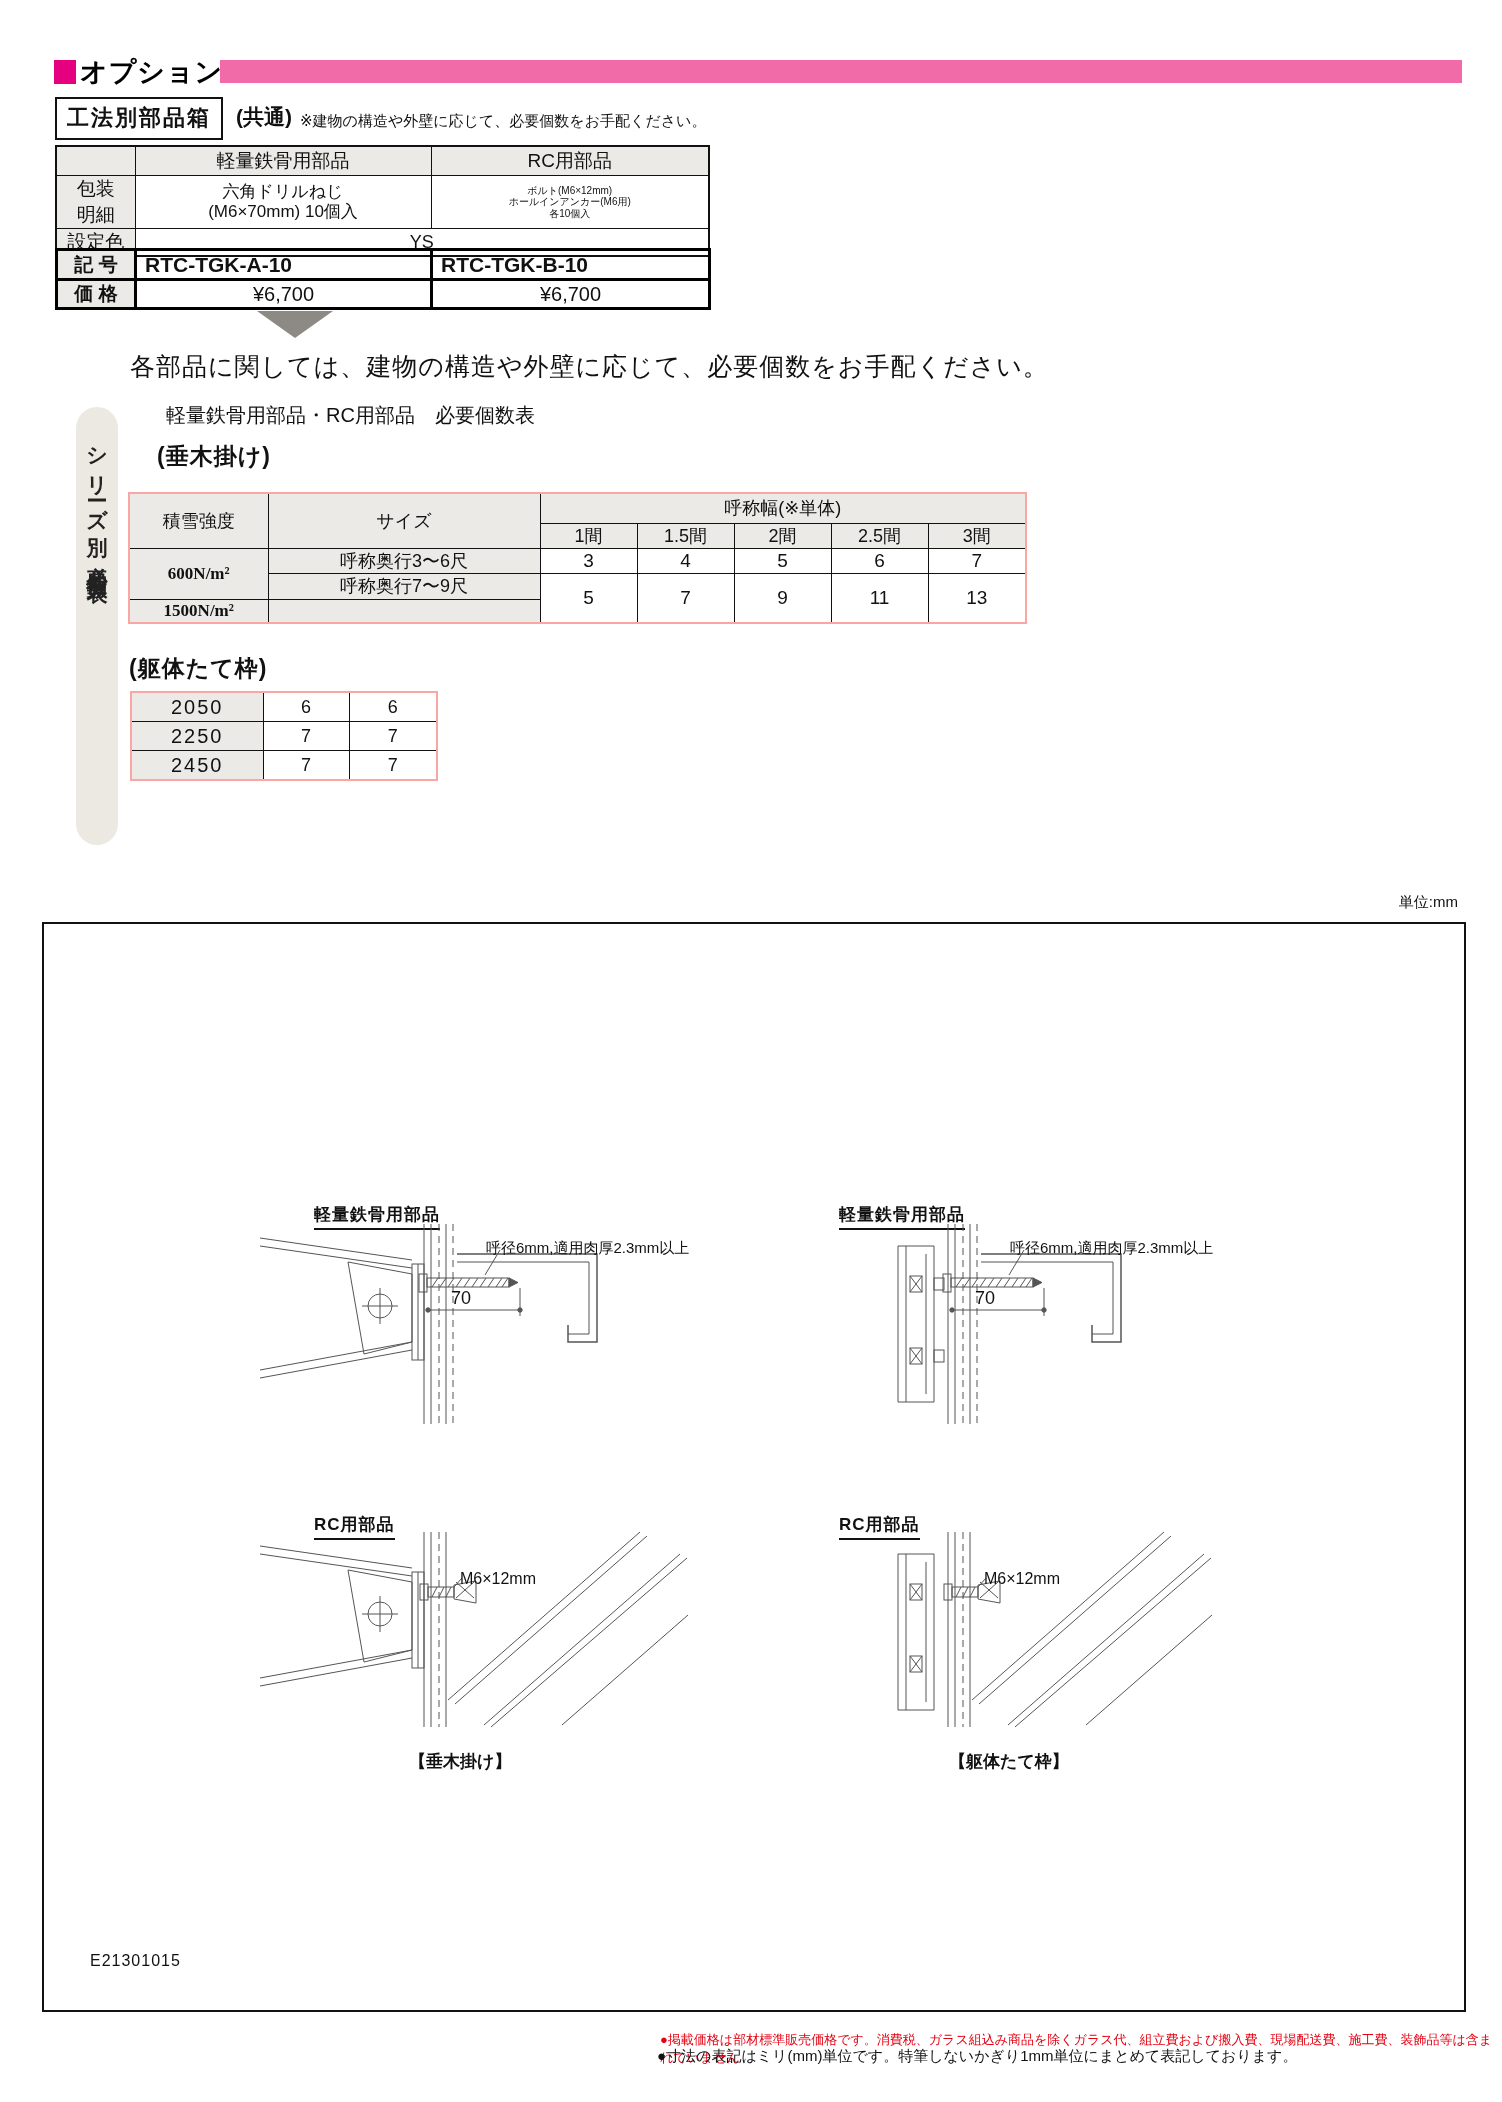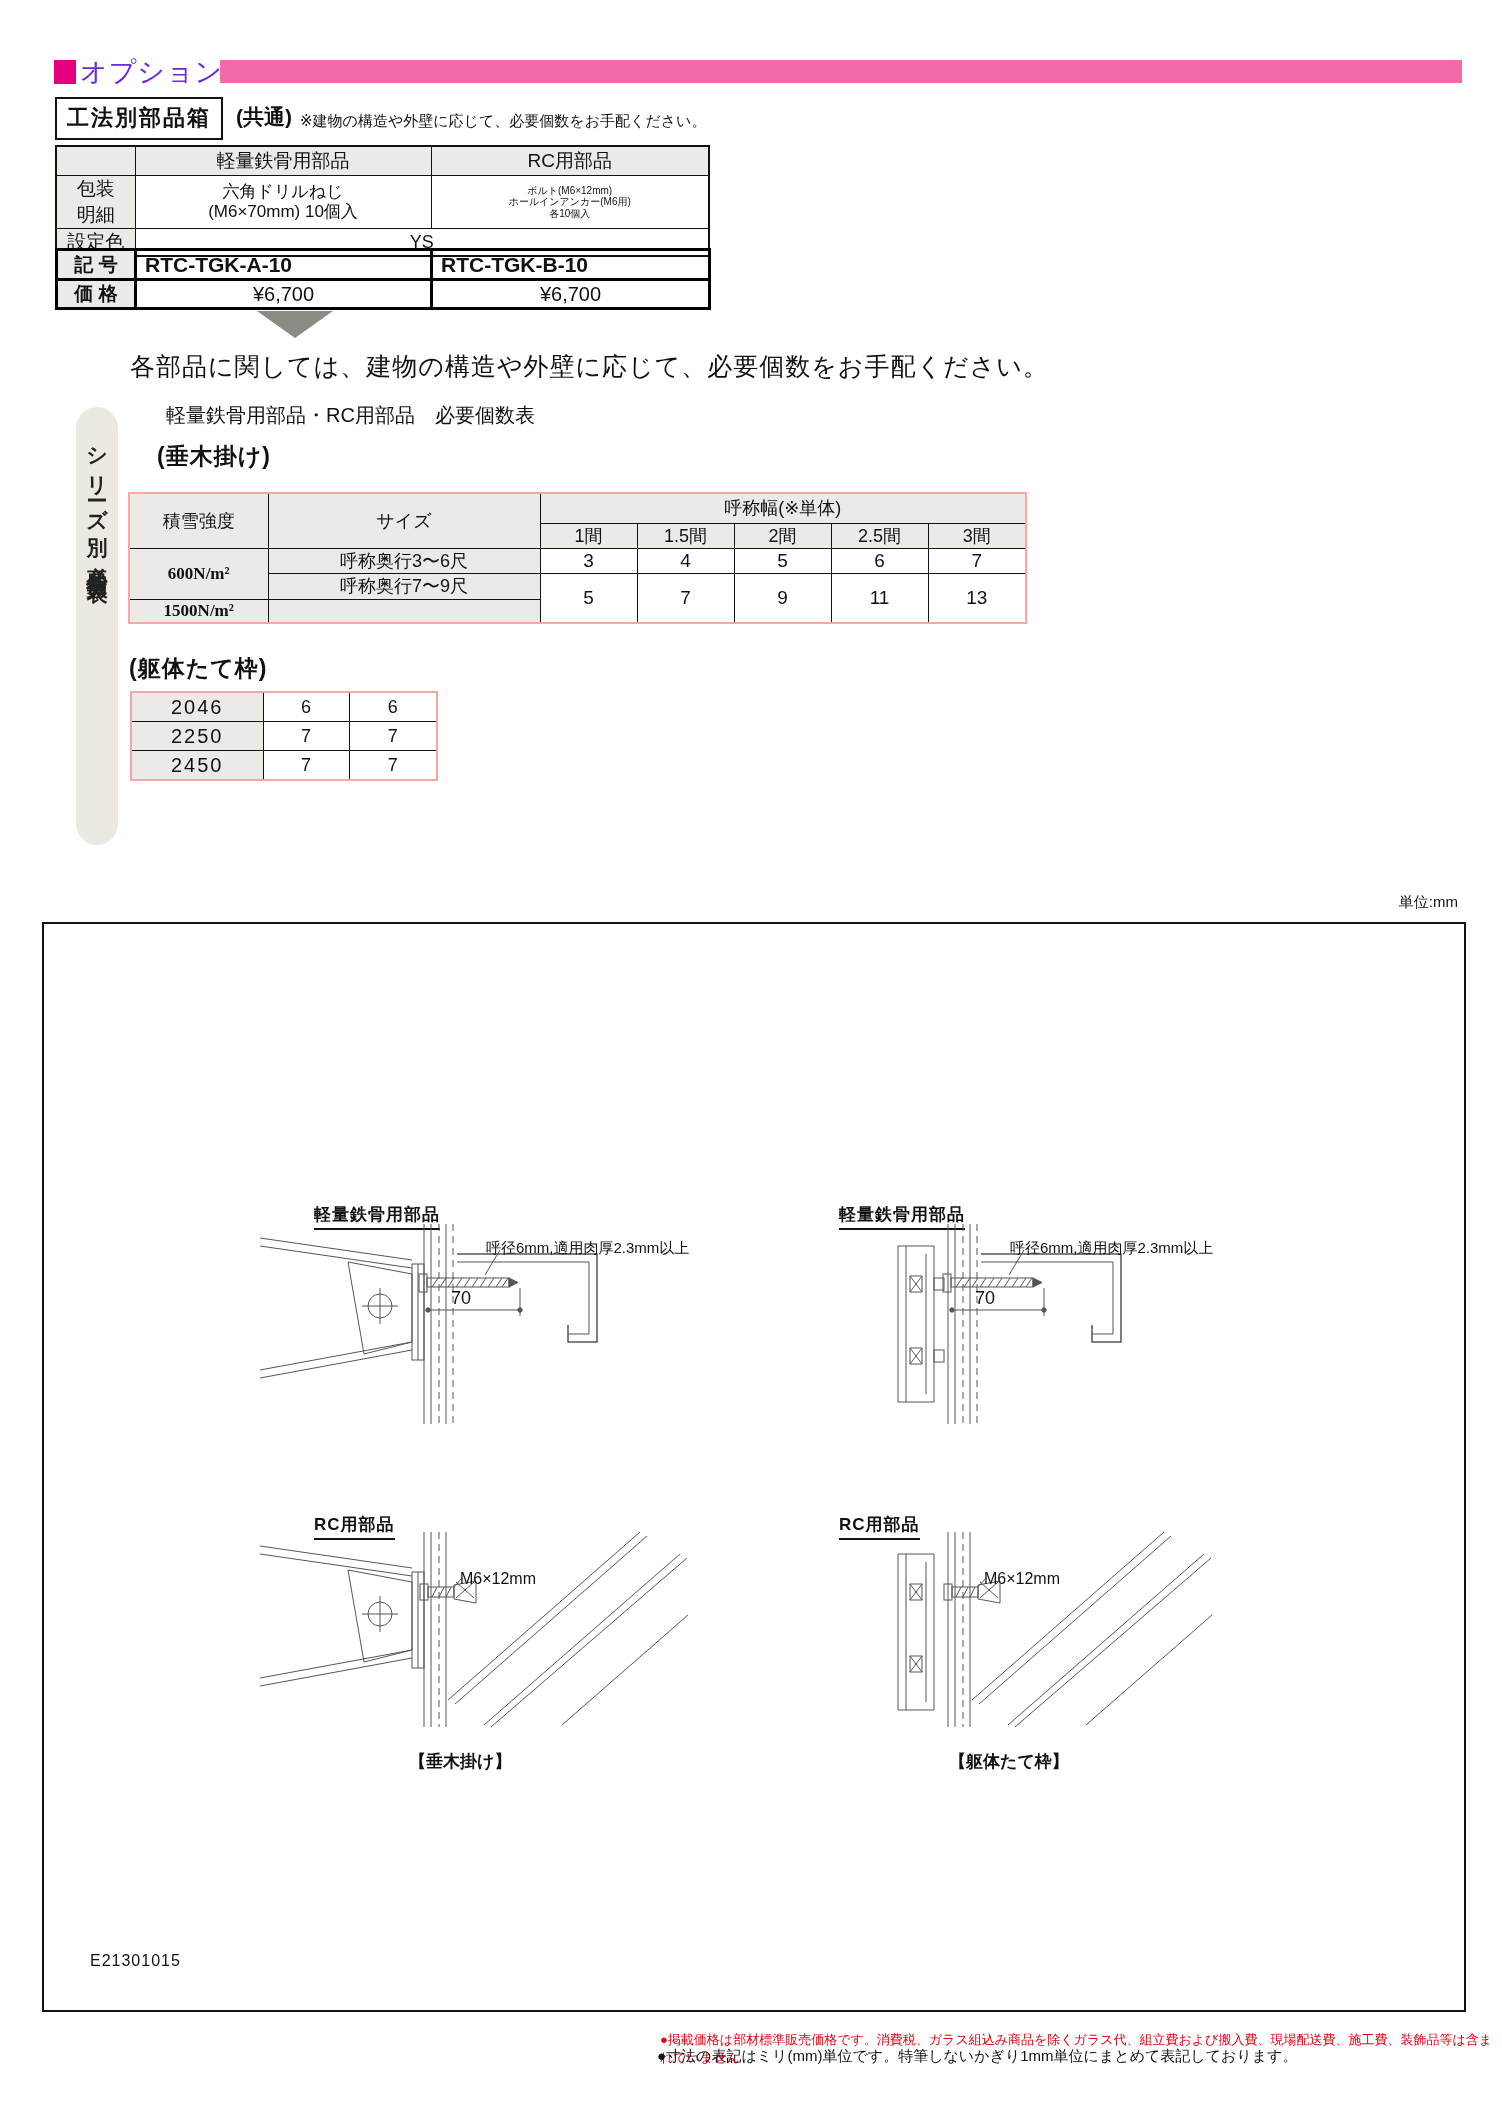--- a/index.html
+++ b/index.html
@@ -3,21 +3,21 @@
 <meta charset="utf-8">
 <style>
   html,body{margin:0;padding:0;background:#fff;}
   .page{position:relative;width:1502px;height:2102px;background:#ffffff;
         font-family:"Liberation Sans","DejaVu Sans",sans-serif;color:#111;overflow:hidden;}
   .abs{position:absolute;}
 
   
   .sec-title{left:54px;top:54px;display:flex;align-items:center;gap:4px;}
   .sq{width:22px;height:24px;background:#e4007f;}
-  .sec-title-text{font-size:27px;font-weight:normal;color:#6d28d9;letter-spacing:1px;}
+  .sec-title-text{font-size:27px;font-weight:bold;color:#000000;letter-spacing:1px;}
   .head-bar{left:220px;top:60px;width:1242px;height:23px;background:#f16ba9;}
 
   
   .box-title{left:55px;top:97px;border:2px solid #111;padding:4px 10px 5px 10px;
              font-size:22px;font-weight:bold;letter-spacing:2px;}
   .common{left:236px;top:103px;font-size:21px;font-weight:bold;}
   .intro-note{left:300px;top:112px;font-size:15px;}
 
   
   table{border-collapse:collapse;table-layout:fixed;}
@@ -213,21 +213,21 @@
   <div class="abs sub-head" style="left:129px;top:653px;">(躯体たて枠)</div>
 
   <table class="abs qtable t2">
     <colgroup>
         <col style="width:132px">
         <col style="width:86px">
         <col style="width:88px">
       </colgroup>
     <tbody>
     <tr>
-      <td class="hcell">2046</td>
+      <td class="hcell">2050</td>
       <td>6</td>
       <td>6</td>
     </tr>
     <tr>
       <td class="hcell">2250</td>
       <td>7</td>
       <td>7</td>
     </tr>
     <tr>
       <td class="hcell">2450</td>

